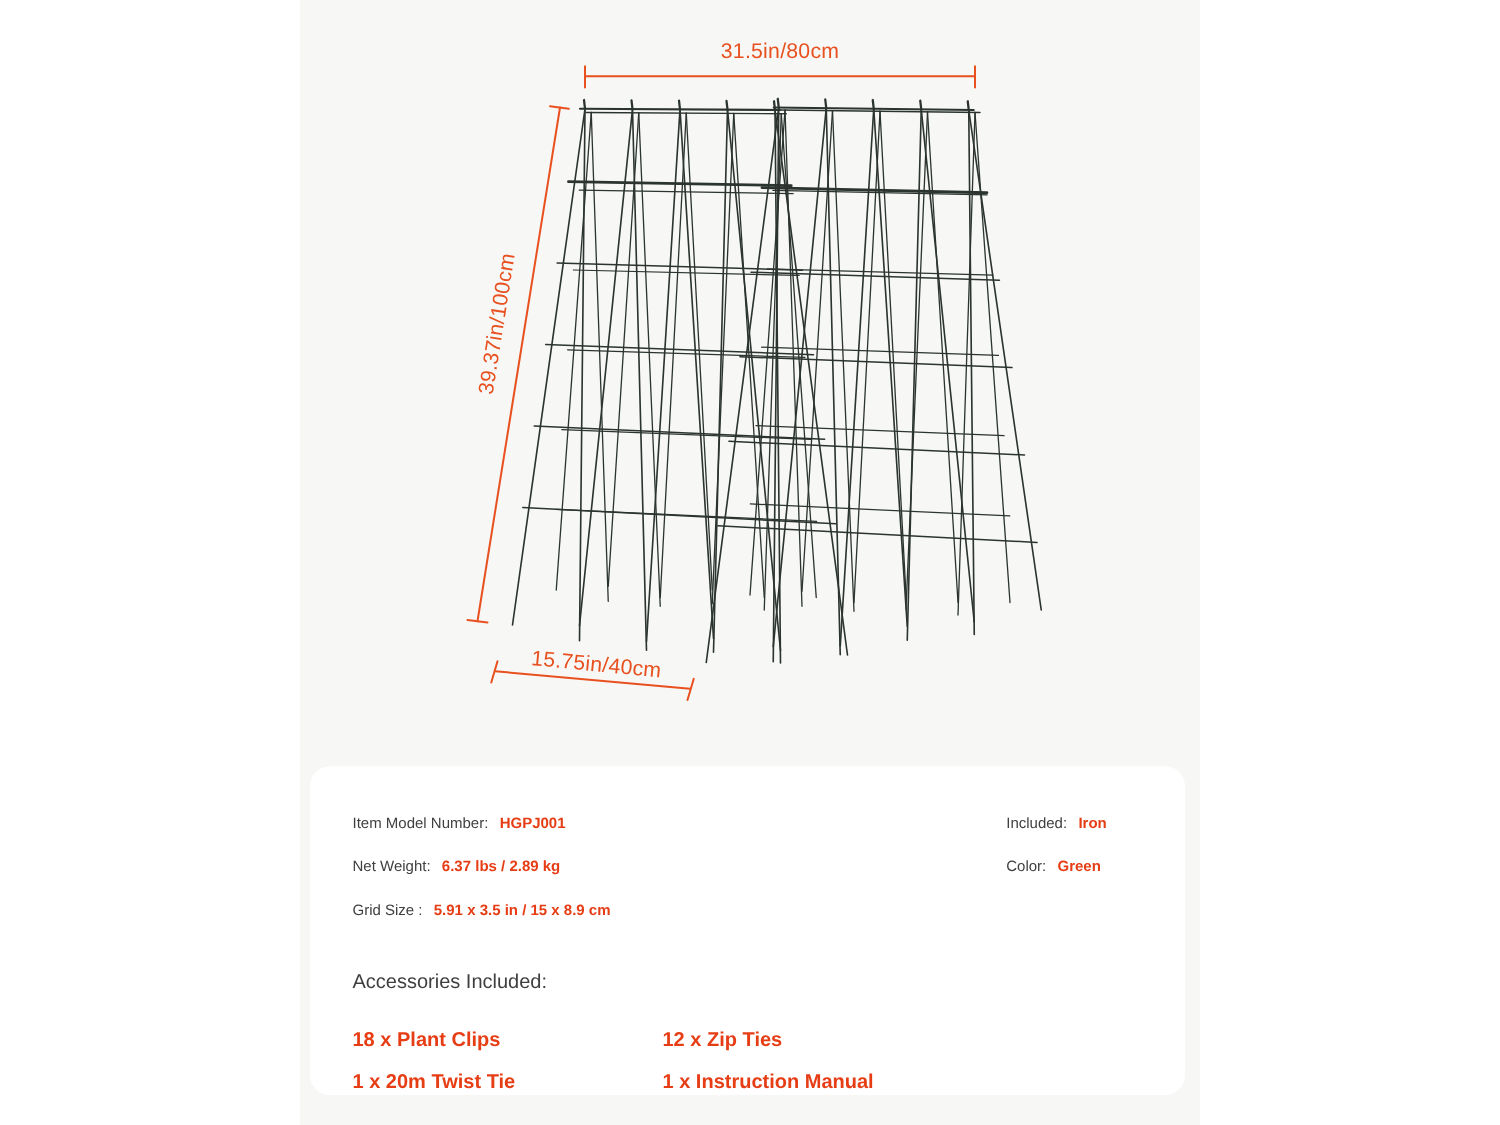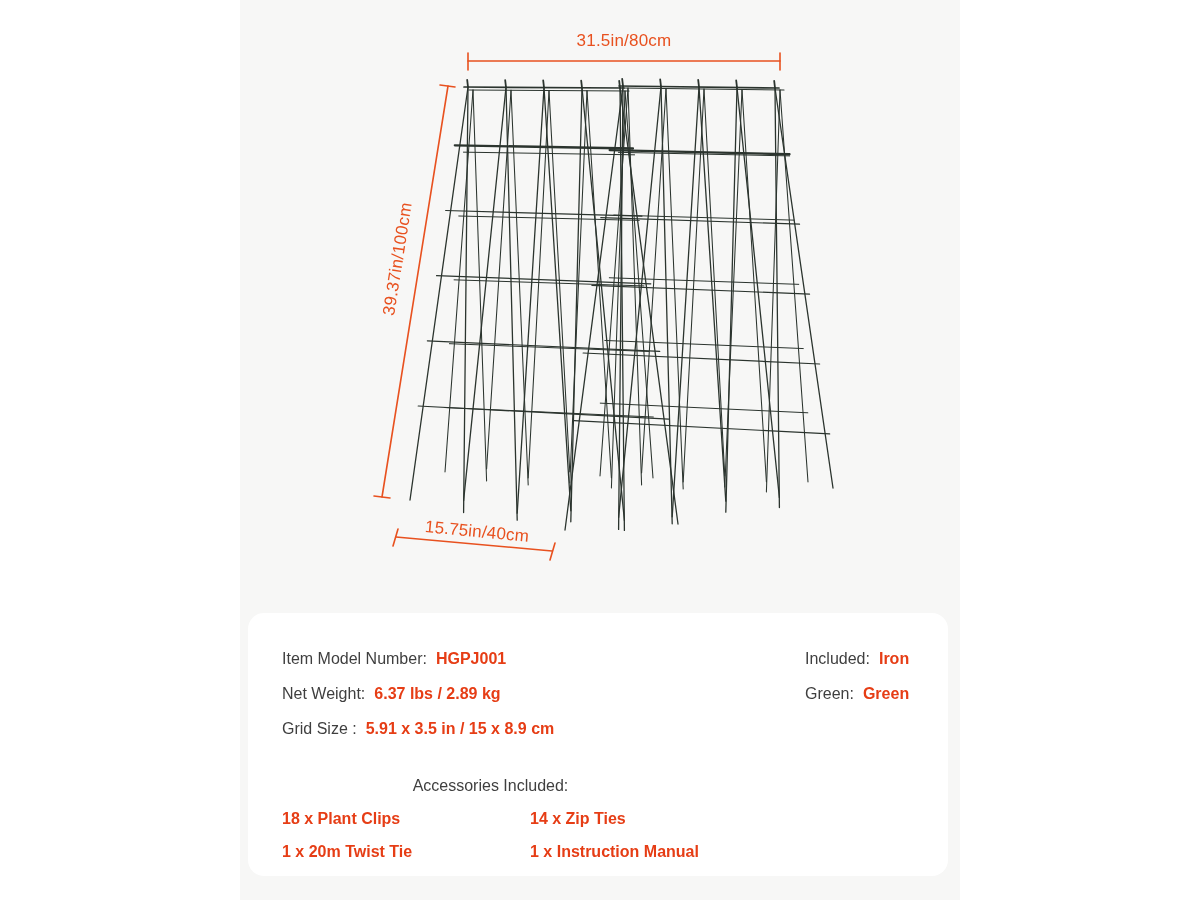--- a/index.html
+++ b/index.html
@@ -10,25 +10,25 @@
   .dim{position:absolute;color:#e8511f;font-size:17px;letter-spacing:.2px;}
   .dim-top{left:228px;top:31px;width:312px;text-align:center;}
   .dim-side{left:88px;top:249px;width:140px;text-align:center;transform:rotate(-81deg);}
   .dim-depth{left:152px;top:522px;width:170px;text-align:center;transform:rotate(5.5deg);}
   .caption{position:absolute;left:242px;top:572px;width:220px;text-align:center;
            color:#e8441c;font-size:17.5px;font-weight:bold;}
   .card{position:absolute;left:8px;top:613px;width:700px;height:263px;
         background:#ffffff;border-radius:16px;}
   .spec-col-left{position:absolute;left:34px;top:36px;}
   .spec-col-right{position:absolute;left:557px;top:36px;}
-  .spec-row{margin-bottom:16px;font-size:16px;line-height:19px;white-space:nowrap;}
+  .spec-row{margin-bottom:16px;font-size:12px;line-height:19px;white-space:nowrap;}
   .spec-label{color:#3f3f3f;}
   .spec-value{color:#e63d15;font-weight:bold;margin-left:9px;}
   .accessories{position:absolute;left:34px;top:163px;}
-  .acc-title{color:#3f3f3f;font-size:16px;line-height:19px;margin-bottom:14px;text-align:center;}
+  .acc-title{color:#3f3f3f;font-size:16px;line-height:19px;margin-bottom:28px;}
   .acc-grid{display:grid;grid-template-columns:248px auto;row-gap:14px;}
   .acc-item{color:#e63d15;font-size:16px;line-height:19px;font-weight:bold;white-space:nowrap;}
 </style>
 </head>
 <body>
 
 <div class="page">
   <div class="panel">
 
     <svg id="trellis" width="720" height="620" viewBox="0 0 720 620">
@@ -132,29 +132,29 @@
         <div class="spec-row">
           <span class="spec-label">Grid Size :</span><span class="spec-value">5.91 x 3.5 in / 15 x 8.9 cm</span>
         </div>
       </div>
 
       <div class="spec-col-right">
         <div class="spec-row">
           <span class="spec-label">Included:</span><span class="spec-value">Iron</span>
         </div>
         <div class="spec-row">
-          <span class="spec-label">Green:</span><span class="spec-value">Green</span>
+          <span class="spec-label">Color:</span><span class="spec-value">Green</span>
         </div>
       </div>
 
       <div class="accessories">
         <div class="acc-title">Accessories Included:</div>
         <div class="acc-grid">
           <div class="acc-item">18 x Plant Clips</div>
-          <div class="acc-item">14 x Zip Ties</div>
+          <div class="acc-item">12 x Zip Ties</div>
           <div class="acc-item">1 x 20m Twist Tie</div>
           <div class="acc-item">1 x Instruction Manual</div>
         </div>
       </div>
     </div>
 
   </div>
 </div>
 
 </body></html>

